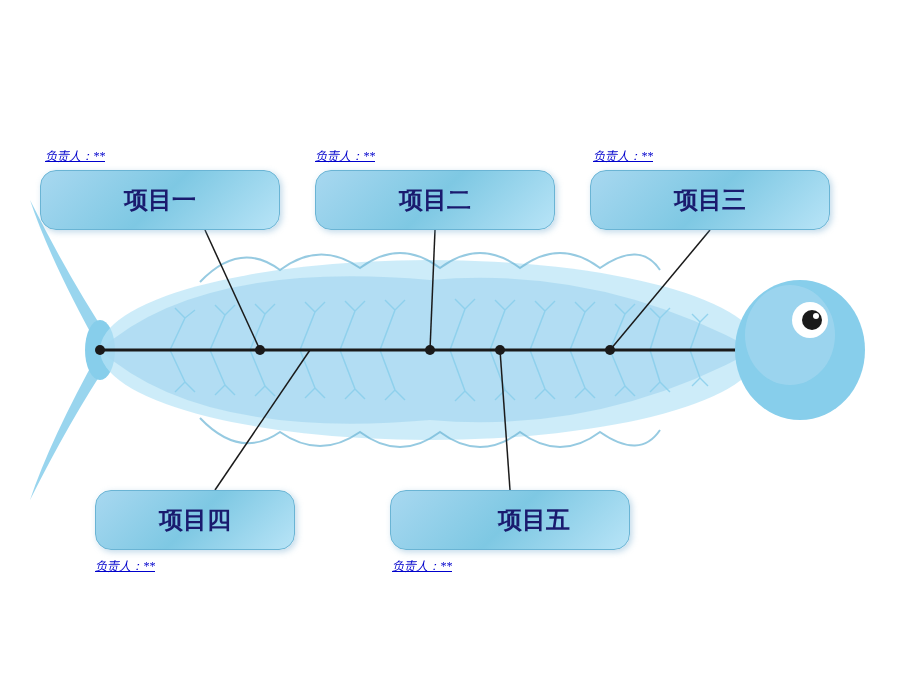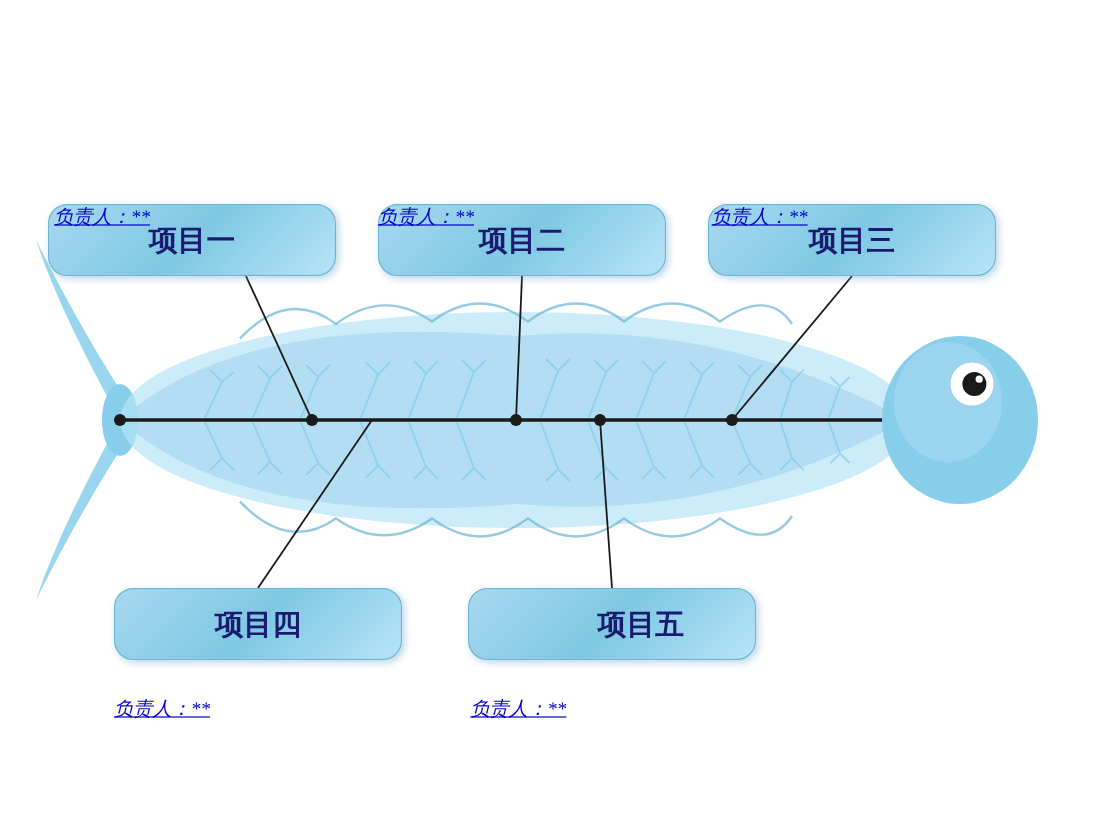--- a/index.html
+++ b/index.html
@@ -35,25 +35,24 @@
       align-items: center;
       justify-content: center;
       font-size: 24px;
       font-weight: bold;
       color: #1a1a6e;
       box-shadow: 2px 2px 6px rgba(100,160,200,0.4);
     }
 
     .person-label {
       position: absolute;
-      font-size: 16px;
+      font-size: 12px;
       color: #0000cc;
       text-decoration: underline;
       font-style: italic;
-      margin-top: 23px;
     }
   </style>
 </head>
 <body>
 
 <div id="canvas-area">
   <svg id="fish-svg">
 
     <g>
 
@@ -216,21 +215,21 @@
   </div>
 
   <div class="project-box" style="left:315px; top:170px; width:240px; height:60px;">
     <span>项目二</span>
   </div>
 
   <div class="project-box" style="left:590px; top:170px; width:240px; height:60px;">
     <span>项目三</span>
   </div>
 
-  <div class="project-box" style="left:95px; top:490px; width:240px; height:60px;">
+  <div class="project-box" style="left:95px; top:490px; width:200px; height:60px;">
     <span>项目四</span>
   </div>
 
   <div class="project-box" style="left:390px; top:490px; width:240px; height:60px;padding-left:48px;">
     <span>项目五</span>
   </div>
 
   <div class="person-label" style="left:45px; top:148px;">负责人：**</div>
   <div class="person-label" style="left:315px; top:148px;">负责人：**</div>
   <div class="person-label" style="left:593px; top:148px;">负责人：**</div>

